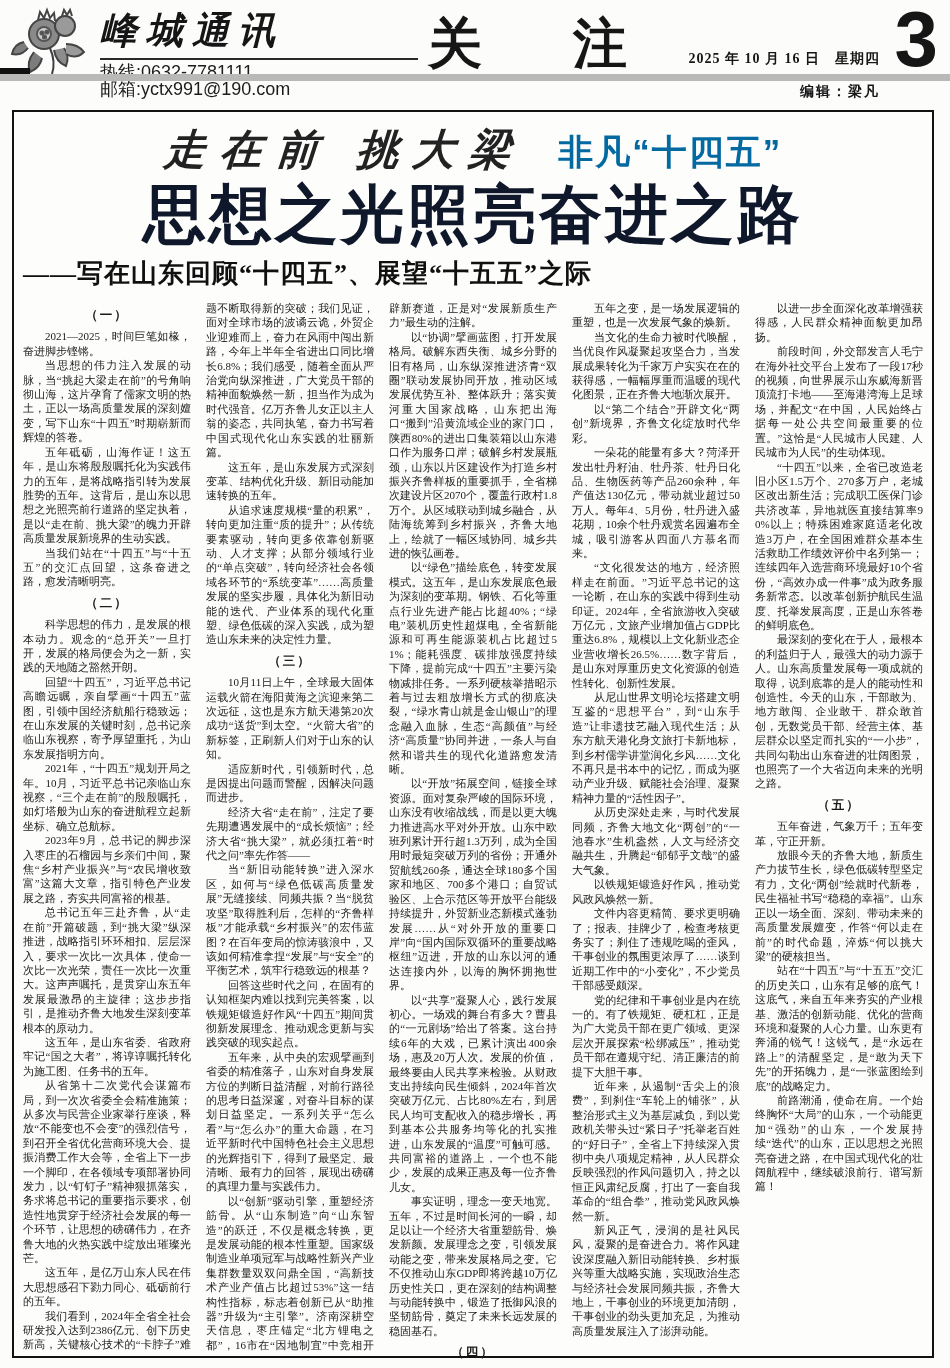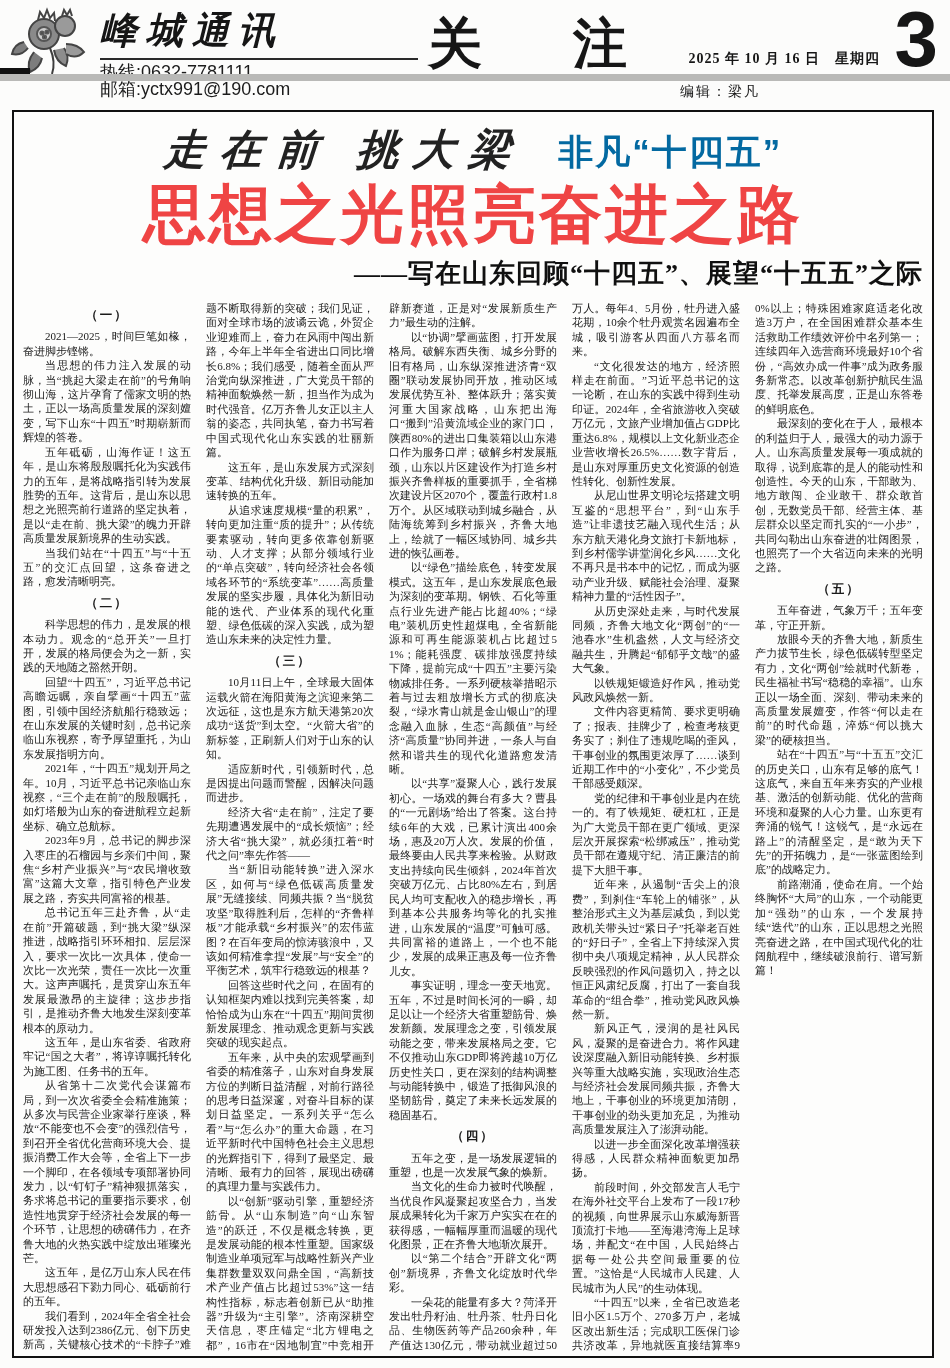--- a/index.html
+++ b/index.html
@@ -18,21 +18,21 @@
   }
   .mast-rule{height:2px;background:#2a2a2a;width:318px;margin:2px 0 4px 0;}
   .mast-contact{font-size:18px;line-height:17px;font-family:"Liberation Sans","DejaVu Sans",sans-serif;color:#1c1c1c;}
   .section-title{
     position:absolute;left:428px;top:8px;font-size:54px;font-weight:900;
     font-family:"Liberation Sans","DejaVu Sans",sans-serif;letter-spacing:38px;white-space:nowrap;
   }
   .mast-right{position:absolute;left:560px;top:16px;width:320px;margin-top:34px;}
   .mast-date{font-size:14px;font-weight:bold;text-align:right;letter-spacing:1px;}
   .date-rule{height:2px;background:#2a2a2a;width:320px;margin:6px 0 7px 0;}
-  .mast-editor{font-size:14px;font-weight:normal;text-align:center;letter-spacing:2px;}
+  .mast-editor{font-size:14px;font-weight:bold;text-align:right;letter-spacing:2px;}
   .page-number{
     position:absolute;right:4px;top:-6px;font-size:78px;font-weight:900;
     font-family:"Liberation Sans","DejaVu Sans",sans-serif;
   }
   .edge-black{position:absolute;left:0;top:68px;width:30px;height:13px;background:#111;}
   .gray-band{position:absolute;left:0;top:74px;width:950px;height:7px;background:#b9b9b7;}
 
   
   .article-box{
     position:absolute;left:12px;top:110px;width:922px;height:1248px;
@@ -42,24 +42,24 @@
   .kicker-callig{
     font-size:42px;font-weight:bold;font-style:italic;letter-spacing:14px;
     font-family:"Liberation Serif","DejaVu Serif",serif;color:#222;transform:skewX(-4deg);
   }
   .kicker-bold{
     font-size:35px;font-weight:900;letter-spacing:2px;
     font-family:"Liberation Sans","DejaVu Sans",sans-serif;color:#0369a1;
   }
   .main-title{
     text-align:center;font-size:63px;font-weight:900;letter-spacing:3px;margin-top:2px;
-    font-family:"Liberation Sans","DejaVu Sans",sans-serif;color:#ef4444;line-height:1.08;
+    font-family:"Liberation Sans","DejaVu Sans",sans-serif;color:#0f172a;line-height:1.08;
   }
   .sub-title{
-    text-align:right;font-size:26px;font-weight:900;letter-spacing:1px;margin:8px 0 10px 0;
+    text-align:left;font-size:26px;font-weight:900;letter-spacing:1px;margin:8px 0 10px 0;
     font-family:"Liberation Serif","DejaVu Serif",serif;color:#101010;
   }
   .article-body{
     height:1064px;overflow:hidden;
     column-count:5;column-gap:15px;column-fill:auto;
     font-size:11px;line-height:14.4px;text-align:justify;color:#1a1a1a;
   }
   .article-body p{margin:0;text-indent:2em;word-break:break-all;}
   .sec-head{
     text-align:center;font-weight:bold;font-size:12.5px;
@@ -127,25 +127,26 @@
       <p>从省第十二次党代会谋篇布局，到一次次省委全会精准施策；从多次与民营企业家举行座谈，释放“不能变也不会变”的强烈信号，到召开全省优化营商环境大会、提振消费工作大会等，全省上下一步一个脚印，在各领域专项部署协同发力，以“钉钉子”精神狠抓落实，务求将总书记的重要指示要求，创造性地贯穿于经济社会发展的每一个环节，让思想的磅礴伟力，在齐鲁大地的火热实践中绽放出璀璨光芒。</p>
       <p>这五年，是亿万山东人民在伟大思想感召下勠力同心、砥砺前行的五年。</p>
       <p>我们看到，2024年全省全社会研发投入达到2386亿元、创下历史新高，关键核心技术的“卡脖子”难题不断取得新的突破；我们见证，面对全球市场的波谲云诡，外贸企业迎难而上，奋力在风雨中闯出新路，今年上半年全省进出口同比增长6.8%；我们感受，随着全面从严治党向纵深推进，广大党员干部的精神面貌焕然一新，担当作为成为时代强音。亿万齐鲁儿女正以主人翁的姿态，共同执笔，奋力书写着中国式现代化山东实践的壮丽新篇。</p>
       <p>这五年，是山东发展方式深刻变革、结构优化升级、新旧动能加速转换的五年。</p>
       <p>从追求速度规模“量的积累”，转向更加注重“质的提升”；从传统要素驱动，转向更多依靠创新驱动、人才支撑；从部分领域行业的“单点突破”，转向经济社会各领域各环节的“系统变革”……高质量发展的坚实步履，具体化为新旧动能的迭代、产业体系的现代化重塑、绿色低碳的深入实践，成为塑造山东未来的决定性力量。</p>
       <div class="sec-head">（三）</div>
       <p>10月11日上午，全球最大固体运载火箭在海阳黄海之滨迎来第二次远征，这也是东方航天港第20次成功“送货”到太空。“火箭大省”的新标签，正刷新人们对于山东的认知。</p>
       <p>适应新时代，引领新时代，总是因提出问题而警醒，因解决问题而进步。</p>
       <p>经济大省“走在前”，注定了要先期遭遇发展中的“成长烦恼”；经济大省“挑大梁”，就必须扛着“时代之问”率先作答——</p>
       <p>当“新旧动能转换”进入深水区，如何与“绿色低碳高质量发展”无缝接续、同频共振？当“脱贫攻坚”取得胜利后，怎样的“齐鲁样板”才能承载“乡村振兴”的宏伟蓝图？在百年变局的惊涛骇浪中，又该如何精准拿捏“发展”与“安全”的平衡艺术，筑牢行稳致远的根基？</p>
-      <p>回答这些时代之问，在固有的认知框架内难以找到完美答案，却恰恰成为山东在“十四五”期间贯彻新发展理念、推动观念更新与实践突破的现实起点。</p>
+      <p>回答这些时代之问，在固有的认知框架内难以找到完美答案，以铁规矩锻造好作风“十四五”期间贯彻新发展理念、推动观念更新与实践突破的现实起点。</p>
       <p>五年来，从中央的宏观擘画到省委的精准落子，山东对自身发展方位的判断日益清醒，对前行路径的思考日益深邃，对奋斗目标的谋划日益坚定。一系列关乎“怎么看”与“怎么办”的重大命题，在习近平新时代中国特色社会主义思想的光辉指引下，得到了最坚定、最清晰、最有力的回答，展现出磅礴的真理力量与实践伟力。</p>
       <p>以“创新”驱动引擎，重塑经济筋骨。从“山东制造”向“山东智造”的跃迁，不仅是概念转换，更是发展动能的根本性重塑。国家级制造业单项冠军与战略性新兴产业集群数量双双问鼎全国，“高新技术产业产值占比超过53%”这一结构性指标，标志着创新已从“助推器”升级为“主引擎”。济南深耕空天信息，枣庄锚定“北方锂电之都”，16市在“因地制宜”中竞相开辟新赛道，正是对“发展新质生产力”最生动的注解。</p>
       <p>以“协调”擘画蓝图，打开发展格局。破解东西失衡、城乡分野的旧有格局，山东纵深推进济青“双圈”联动发展协同开放，推动区域发展优势互补、整体跃升；落实黄河重大国家战略，山东把出海口“搬到”沿黄流域企业的家门口，陕西80%的进出口集装箱以山东港口作为服务口岸；破解乡村发展瓶颈，山东以片区建设作为打造乡村振兴齐鲁样板的重要抓手，全省梯次建设片区2070个，覆盖行政村1.8万个。从区域联动到城乡融合，从陆海统筹到乡村振兴，齐鲁大地上，绘就了一幅区域协同、城乡共进的恢弘画卷。</p>
       <p>以“绿色”描绘底色，转变发展模式。这五年，是山东发展底色最为深刻的变革期。钢铁、石化等重点行业先进产能占比超40%；“绿电”装机历史性超煤电，全省新能源和可再生能源装机占比超过51%；能耗强度、碳排放强度持续下降，提前完成“十四五”主要污染物减排任务。一系列硬核举措昭示着与过去粗放增长方式的彻底决裂，“绿水青山就是金山银山”的理念融入血脉，生态“高颜值”与经济“高质量”协同并进，一条人与自然和谐共生的现代化道路愈发清晰。</p>
+      <p>以“开放”拓展空间，链接全球资源。面对复杂严峻的国际环境，山东没有收缩战线，而是以更大魄力推进高水平对外开放。山东中欧班列累计开行超1.3万列，成为全国用时最短突破万列的省份；开通外贸航线260条，通达全球180多个国家和地区、700多个港口；自贸试验区、上合示范区等开放平台能级持续提升，外贸新业态新模式蓬勃发展……从“对外开放的重要口岸”向“国内国际双循环的重要战略枢纽”迈进，开放的山东以河的通达连接内外，以海的胸怀拥抱世界。</p>
       <p>以“共享”凝聚人心，践行发展初心。一场戏的舞台有多大？曹县的“一元剧场”给出了答案。这台持续6年的大戏，已累计演出400余场，惠及20万人次。发展的价值，最终要由人民共享来检验。从财政支出持续向民生倾斜，2024年首次突破万亿元、占比80%左右，到居民人均可支配收入的稳步增长，再到基本公共服务均等化的扎实推进，山东发展的“温度”可触可感。共同富裕的道路上，一个也不能少，发展的成果正惠及每一位齐鲁儿女。</p>
       <p>事实证明，理念一变天地宽。五年，不过是时间长河的一瞬，却足以让一个经济大省重塑筋骨、焕发新颜。发展理念之变，引领发展动能之变，带来发展格局之变。它不仅推动山东GDP即将跨越10万亿历史性关口，更在深刻的结构调整与动能转换中，锻造了抵御风浪的坚韧筋骨，奠定了未来长远发展的稳固基石。</p>
       <div class="sec-head">（四）</div>
       <p>五年之变，是一场发展逻辑的重塑，也是一次发展气象的焕新。</p>
       <p>当文化的生命力被时代唤醒，当优良作风凝聚起攻坚合力，当发展成果转化为千家万户实实在在的获得感，一幅幅厚重而温暖的现代化图景，正在齐鲁大地渐次展开。</p>
       <p>以“第二个结合”开辟文化“两创”新境界，齐鲁文化绽放时代华彩。</p>
       <p>一朵花的能量有多大？菏泽开发出牡丹籽油、牡丹茶、牡丹日化品、生物医药等产品260余种，年产值达130亿元，带动就业超过50万人。每年4、5月份，牡丹进入盛花期，10余个牡丹观赏名园遍布全城，吸引游客从四面八方慕名而来。</p>
       <p>“文化很发达的地方，经济照样走在前面。”习近平总书记的这一论断，在山东的实践中得到生动印证。2024年，全省旅游收入突破万亿元，文旅产业增加值占GDP比重达6.8%，规模以上文化新业态企业营收增长26.5%……数字背后，是山东对厚重历史文化资源的创造性转化、创新性发展。</p>
       <p>从尼山世界文明论坛搭建文明互鉴的“思想平台”，到“山东手造”让非遗技艺融入现代生活；从东方航天港化身文旅打卡新地标，到乡村儒学讲堂润化乡风……文化不再只是书本中的记忆，而成为驱动产业升级、赋能社会治理、凝聚精神力量的“活性因子”。</p>
       <p>从历史深处走来，与时代发展同频，齐鲁大地文化“两创”的“一池春水”生机盎然，人文与经济交融共生，升腾起“郁郁乎文哉”的盛大气象。</p>

